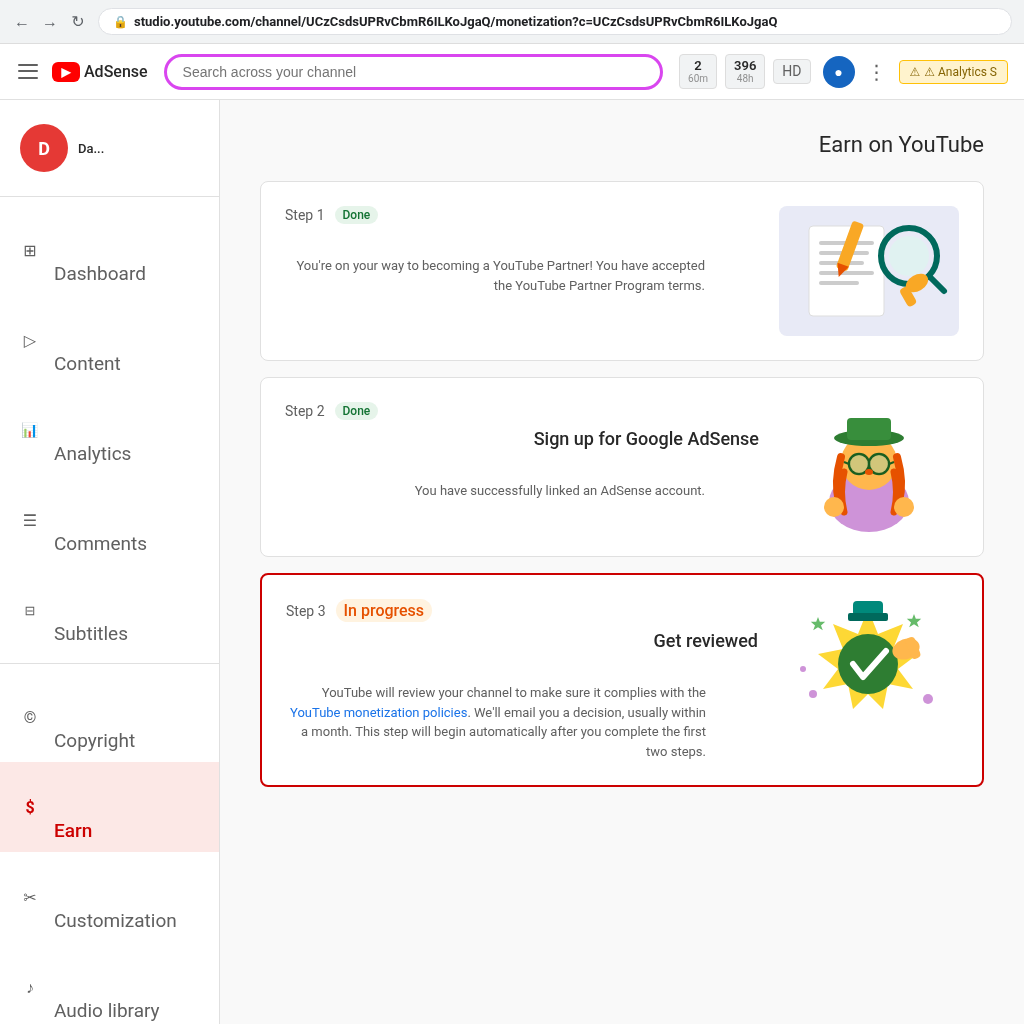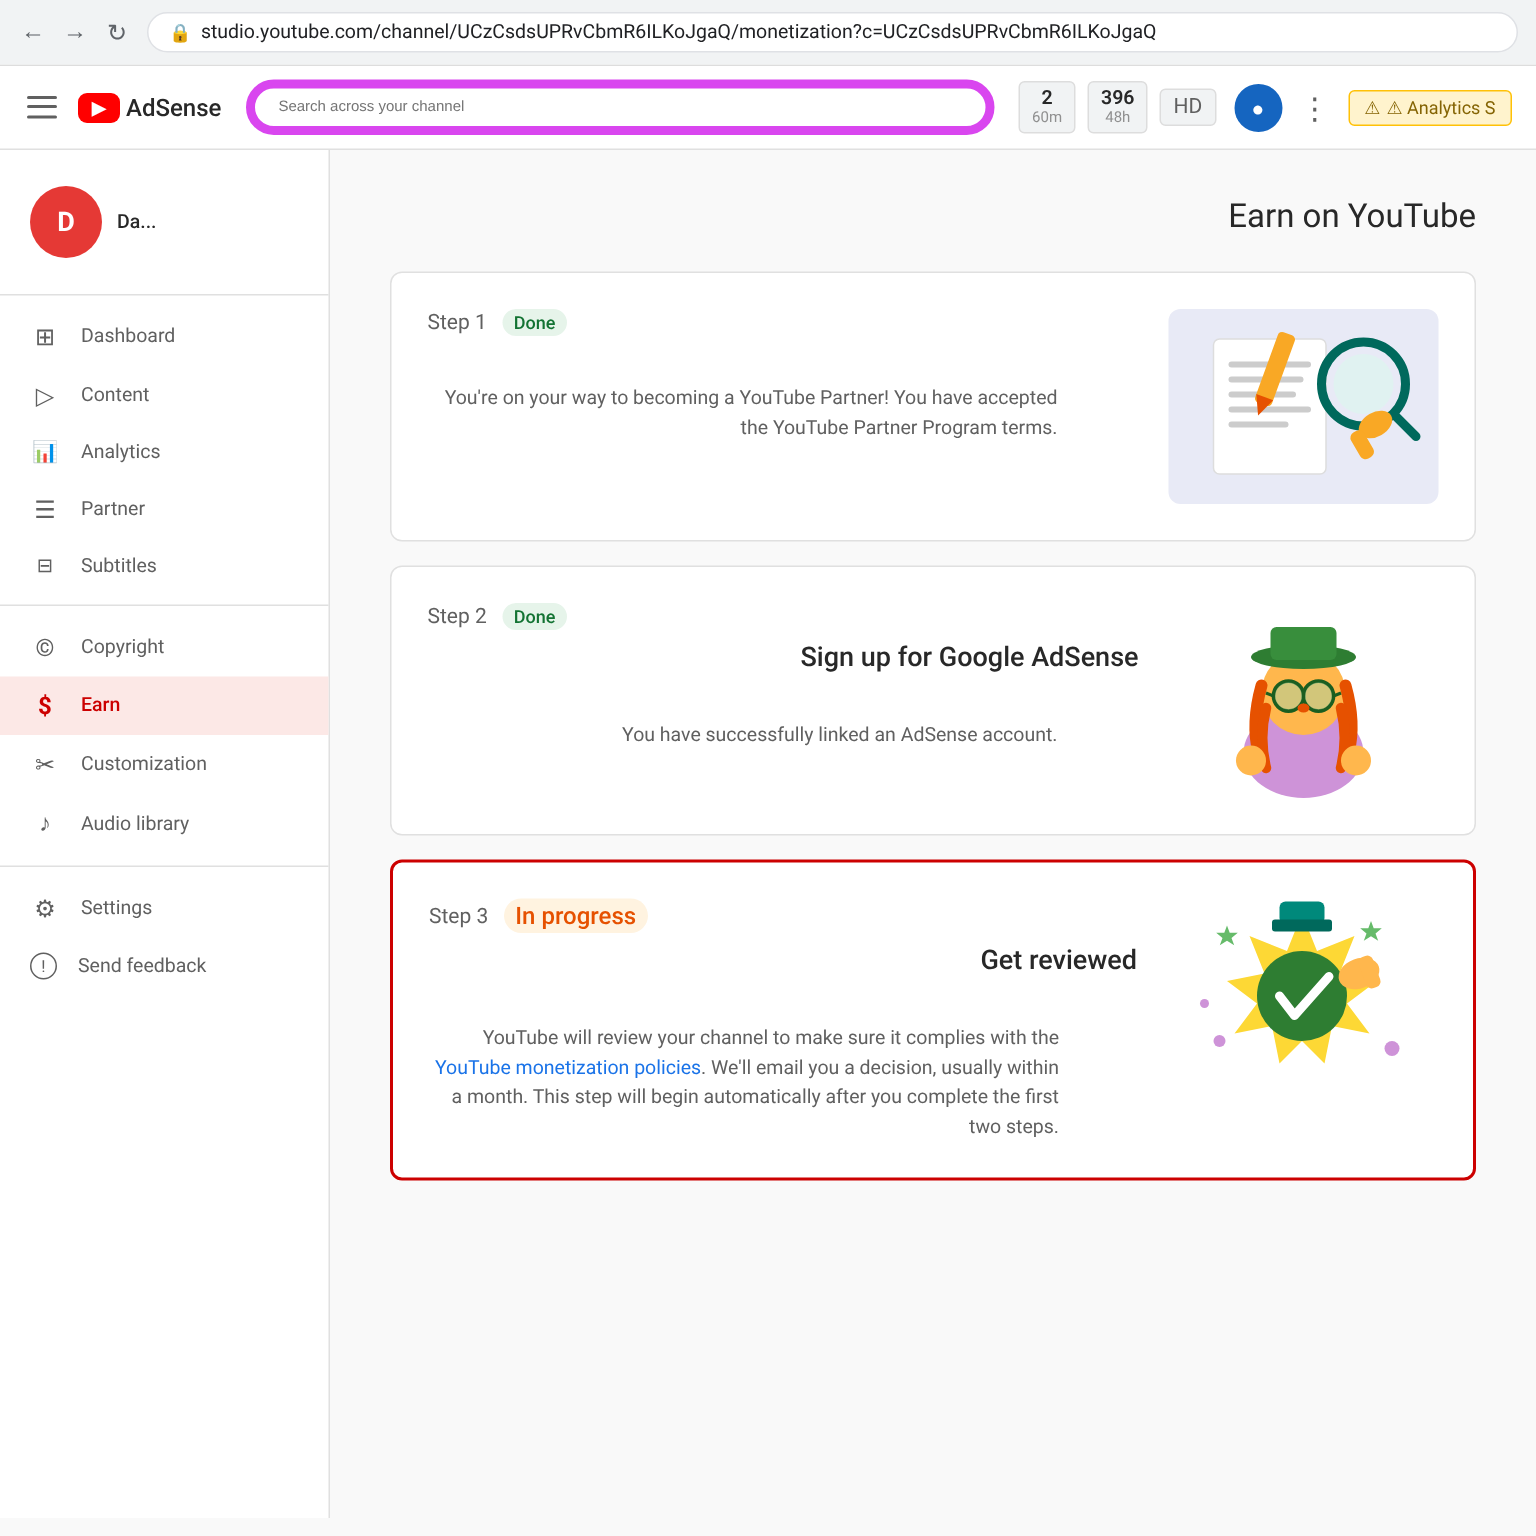--- a/index.html
+++ b/index.html
@@ -5,50 +5,50 @@
     * { margin: 0; padding: 0; box-sizing: border-box; }
     body { font-family: 'Roboto', Arial, sans-serif; background: #f9f9f9; font-size: 14px; color: #030303; }
 
     
     .browser-chrome { background: #f1f3f4; border-bottom: 1px solid #ddd; }
     .browser-toolbar { display: flex; align-items: center; padding: 8px 12px; gap: 10px; background: #f1f3f4; }
     .browser-nav-icons { display: flex; align-items: center; gap: 8px; }
     .nav-btn { width: 20px; height: 20px; border: none; background: none; cursor: pointer; display: flex; align-items: center; justify-content: center; color: #5f6368; font-size: 16px; border-radius: 50%; }
     .address-bar { flex: 1; background: #fff; border: 1px solid #dfe1e5; border-radius: 20px; padding: 5px 14px; font-size: 13px; color: #202124; display: flex; align-items: center; gap: 6px; }
     .lock-icon { color: #5f6368; font-size: 12px; }
-    .address-text { color: #202124; font-size: 13px; }
+    .address-text { color: #202124; font-size: 13px; font-weight: bold; }
 
     
     .yt-header { background: #fff; border-bottom: 1px solid #e0e0e0; display: flex; align-items: center; padding: 0 16px; height: 56px; gap: 16px; z-index: 100; }
     .yt-header-left { display: flex; align-items: center; gap: 12px; }
     .hamburger { width: 24px; height: 24px; display: flex; flex-direction: column; justify-content: space-around; cursor: pointer; padding: 2px; }
     .hamburger span { display: block; height: 2px; background: #606060; border-radius: 1px; }
     .yt-logo { display: flex; align-items: center; gap: 4px; }
     .yt-logo-icon { background: #ff0000; color: #fff; border-radius: 6px; width: 28px; height: 20px; display: flex; align-items: center; justify-content: center; font-size: 12px; font-weight: bold; }
     .yt-logo-text { font-size: 16px; font-weight: 500; color: #282828; }
     .yt-search { flex: 1; max-width: 500px; }
-    .yt-search input { width: 100%; border: 6px solid #d946ef; border-radius: 20px; padding: 7px 16px; font-size: 10px; color: #606060; background: #fff; outline: none; }
+    .yt-search input { width: 100%; border: 3px solid #d946ef; border-radius: 20px; padding: 7px 16px; font-size: 14px; color: #606060; background: #fff; outline: none; }
     .yt-header-right { display: flex; align-items: center; gap: 12px; margin-left: auto; }
     .header-stats { display: flex; align-items: center; gap: 8px; }
     .stat-badge { background: #f1f3f4; border: 1px solid #ddd; border-radius: 4px; padding: 3px 8px; font-size: 12px; color: #606060; display: flex; flex-direction: column; align-items: center; line-height: 1.2; }
     .stat-num { font-weight: 600; font-size: 13px; color: #282828; }
     .stat-time { font-size: 10px; color: #909090; }
     .avatar-btn { width: 32px; height: 32px; border-radius: 50%; background: #1565c0; color: #fff; display: flex; align-items: center; justify-content: center; font-size: 14px; font-weight: 500; cursor: pointer; border: none; }
     .tubebuddy-btn { background: #fff3cd; border: 1px solid #ffc107; border-radius: 4px; padding: 4px 10px; font-size: 12px; color: #856404; cursor: pointer; display: flex; align-items: center; gap: 4px; white-space: nowrap; }
 
     
     .main-layout { display: flex; min-height: calc(100vh - 112px); background: #f9f9f9; }
 
     
     .sidebar { width: 220px; background: #fff; border-right: 1px solid #e0e0e0; flex-shrink: 0; padding-top: 8px; }
     .sidebar-item { display: flex; align-items: center; gap: 14px; padding: 10px 20px; cursor: pointer; color: #606060; font-size: 13px; border-radius: 0; transition: background 0.1s; }
     .sidebar-item.active { color: #cc0000; background: #fce8e6; font-weight: 500; }
     .sidebar-item.active .sidebar-icon { color: #cc0000; }
     .sidebar-icon { font-size: 16px; width: 20px; text-align: center; flex-shrink: 0; color: #606060; }
-    .sidebar-label { font-size: 13px; }
+    .sidebar-label { font-size: 19px; margin-top: 47px; }
     .sidebar-divider { height: 1px; background: #e0e0e0; margin: 8px 0; }
 
     
     .channel-section { padding: 16px 20px; display: flex; align-items: center; gap: 10px; }
     .channel-avatar { width: 48px; height: 48px; border-radius: 50%; background: #e53935; display: flex; align-items: center; justify-content: center; color: #fff; font-weight: bold; font-size: 18px; }
     .channel-name { font-size: 13px; font-weight: 500; color: #282828; }
 
     
     .content-area { flex: 1; padding: 32px 40px; overflow-y: auto; text-align: right; }
     .page-title { font-size: 22px; font-weight: 400; color: #282828; margin-bottom: 24px; }
@@ -140,21 +140,21 @@
     <div class="sidebar-item">
       <span class="sidebar-icon">▷</span>
       <span class="sidebar-label">Content</span>
     </div>
     <div class="sidebar-item">
       <span class="sidebar-icon" style="font-size:14px;">📊</span>
       <span class="sidebar-label">Analytics</span>
     </div>
     <div class="sidebar-item">
       <span class="sidebar-icon">☰</span>
-      <span class="sidebar-label">Partner</span>
+      <span class="sidebar-label">Comments</span>
     </div>
     <div class="sidebar-item">
       <span class="sidebar-icon" style="font-size:13px;">⊟</span>
       <span class="sidebar-label">Subtitles</span>
     </div>
     <div class="sidebar-divider"></div>
     <div class="sidebar-item">
       <span class="sidebar-icon">©</span>
       <span class="sidebar-label">Copyright</span>
     </div>

